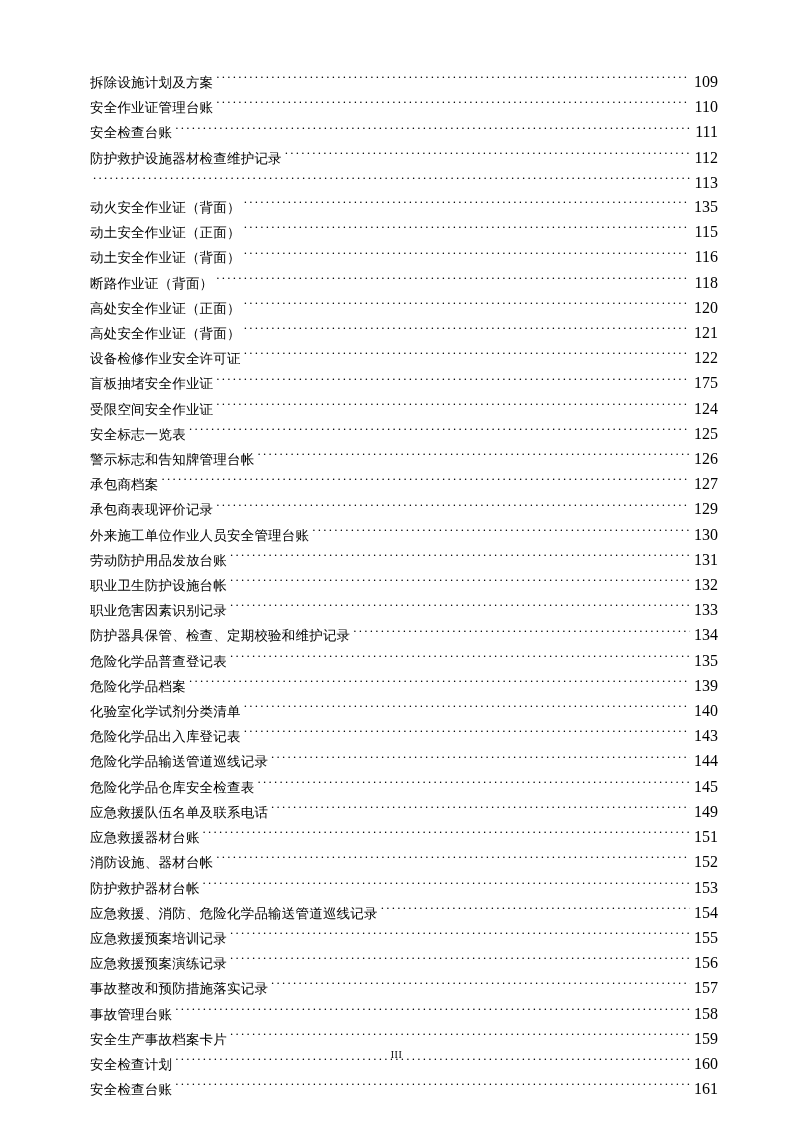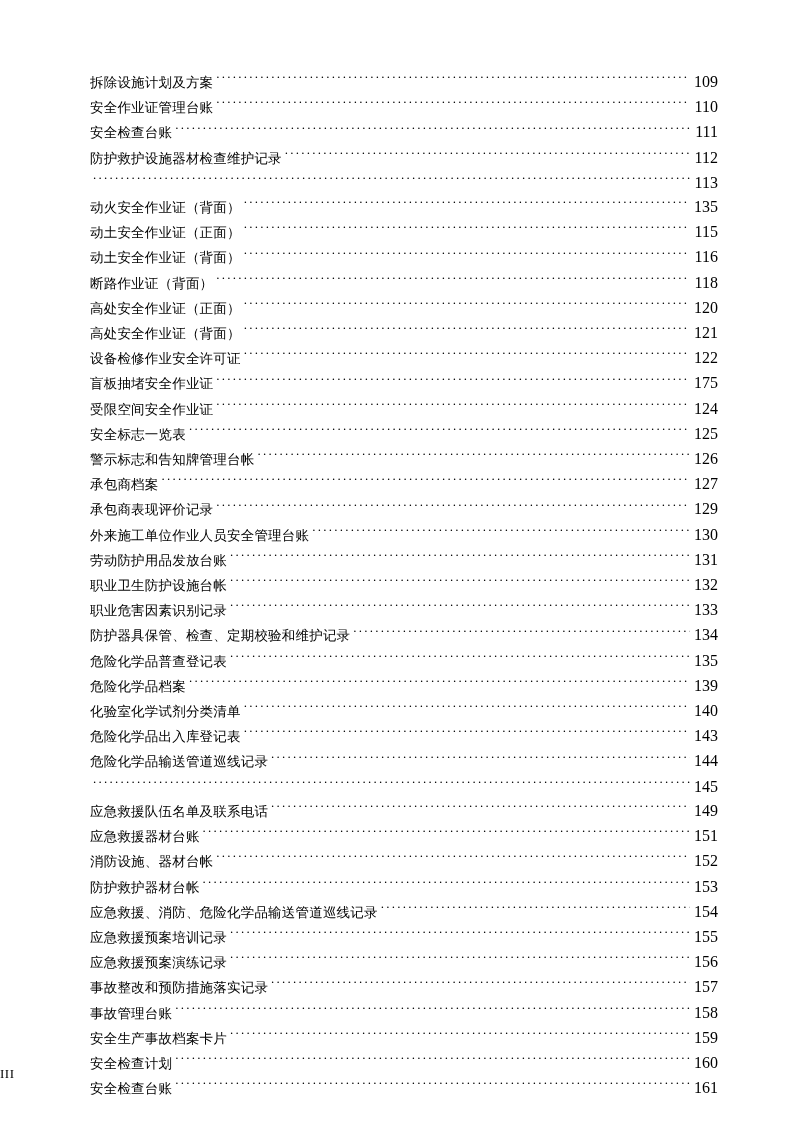--- a/index.html
+++ b/index.html
@@ -55,25 +55,25 @@
     white-space: nowrap;
   }
   .toc-page {
     flex: 0 0 auto;
     text-align: right;
     min-width: 26px;
     font-size: 16px;
   }
   .folio {
     position: absolute;
-    bottom: 44px;
+    bottom: 66px;
     left: 0;
     width: 100%;
-    text-align: left;
-    font-size: 13px;
+    text-align: center;
+    font-size: 10px;
     letter-spacing: 0.5px;
   }
 </style>
 </head>
 <body>
 
 <div class="page">
   <div class="toc" id="toc-list">
       <div class="toc-entry">
         <span class="toc-title">拆除设施计划及方案</span>
@@ -208,20 +208,21 @@
         <span class="toc-title">危险化学品出入库登记表</span>
         <span class="toc-dots"></span>
         <span class="toc-page">143</span>
       </div>
       <div class="toc-entry">
         <span class="toc-title">危险化学品输送管道巡线记录</span>
         <span class="toc-dots"></span>
         <span class="toc-page">144</span>
       </div>
       <div class="toc-entry">
+        <span class="toc-title">危险化学品仓库安全检查表</span>
         <span class="toc-dots"></span>
         <span class="toc-page">145</span>
       </div>
       <div class="toc-entry">
         <span class="toc-title">应急救援队伍名单及联系电话</span>
         <span class="toc-dots"></span>
         <span class="toc-page">149</span>
       </div>
       <div class="toc-entry">
         <span class="toc-title">应急救援器材台账</span>

